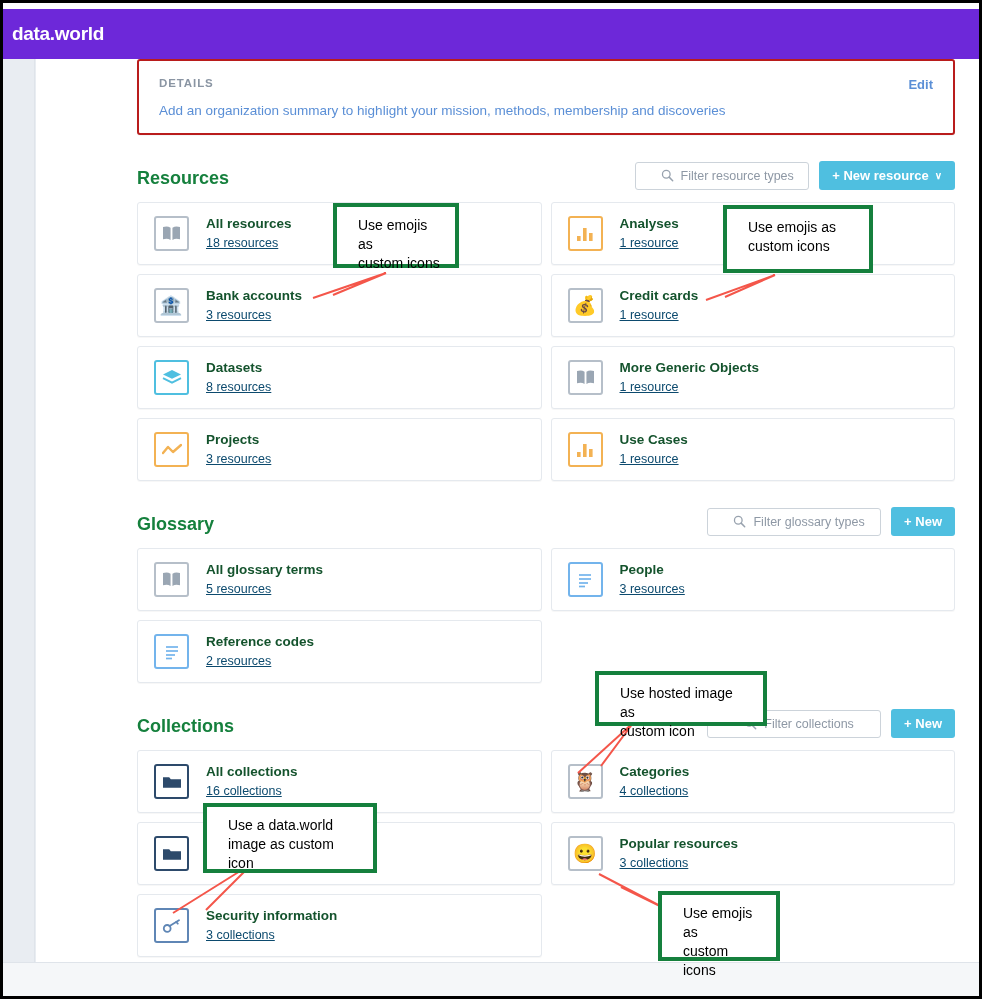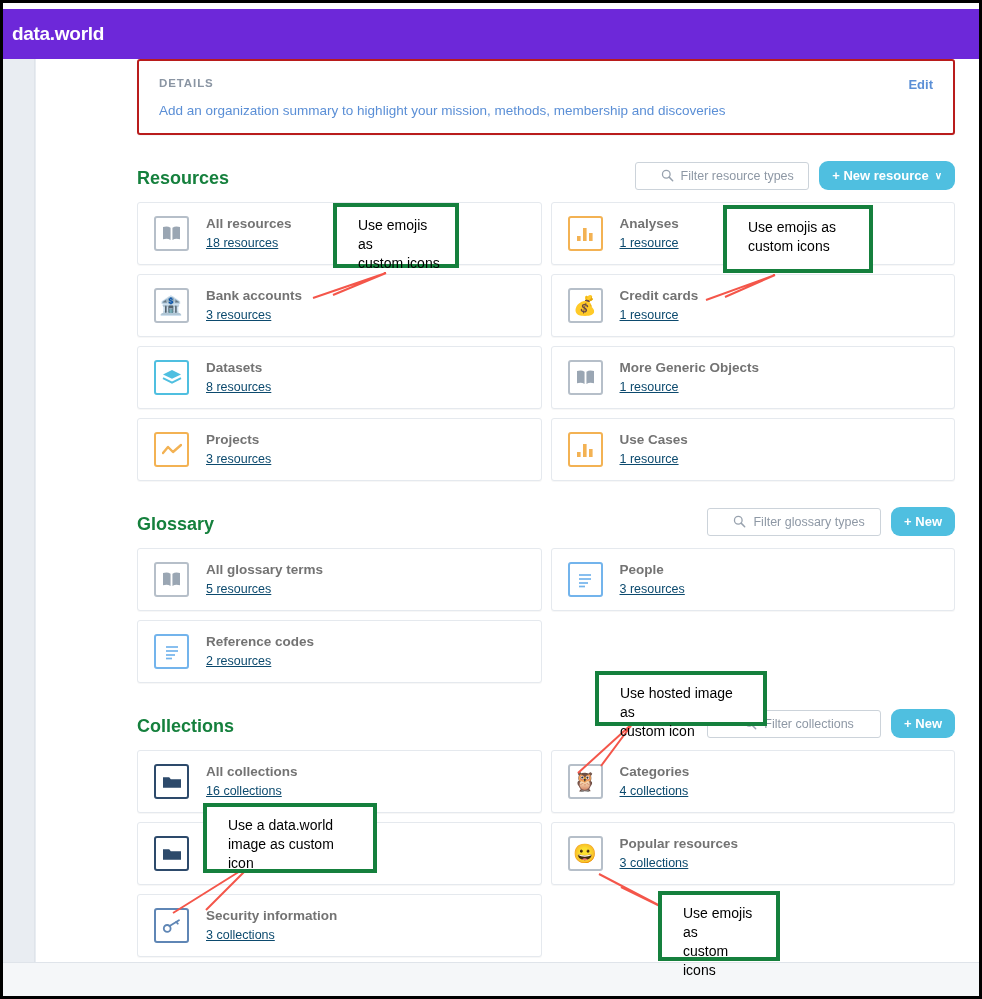--- a/index.html
+++ b/index.html
@@ -152,21 +152,21 @@
     color: #8e98a5;
     cursor: text;
     justify-content: center;
   }
   .filter-input .mag { margin-right: 7px; display: flex; }
   .btn-primary {
     height: 29px;
     background: #4fbfe0;
     color: #ffffff;
     border: none;
-    border-radius: 9px;
+    border-radius: 3px;
     font-size: 13px;
     font-weight: bold;
     padding: 0 13px;
     display: flex;
     align-items: center;
     gap: 6px;
     cursor: pointer;
     font-family: "Liberation Sans", sans-serif;
     white-space: nowrap;
   }
@@ -205,21 +205,21 @@
   .icon-box.cyan   { border: 2px solid #4fbfe0; }
   .icon-box.orange { border: 2px solid #f3b253; }
   .icon-box.blue   { border: 2px solid #73b4ec; }
   .icon-box.navy   { border: 2px solid #2d4a6b; }
   .icon-box.steel  { border: 2px solid #5f86b5; }
   .emoji { font-size: 19px; line-height: 1; }
   .rtext { display: flex; flex-direction: column; justify-content: center; }
   .rtitle {
     font-size: 13.5px;
     font-weight: bold;
-    color: #737373;
+    color: #14532d;
     line-height: 1.35;
   }
   .rsub {
     font-size: 12.5px;
     color: #0c4a6e;
     line-height: 1.35;
     margin-top: 1px;
     text-decoration: underline;
   }
 

